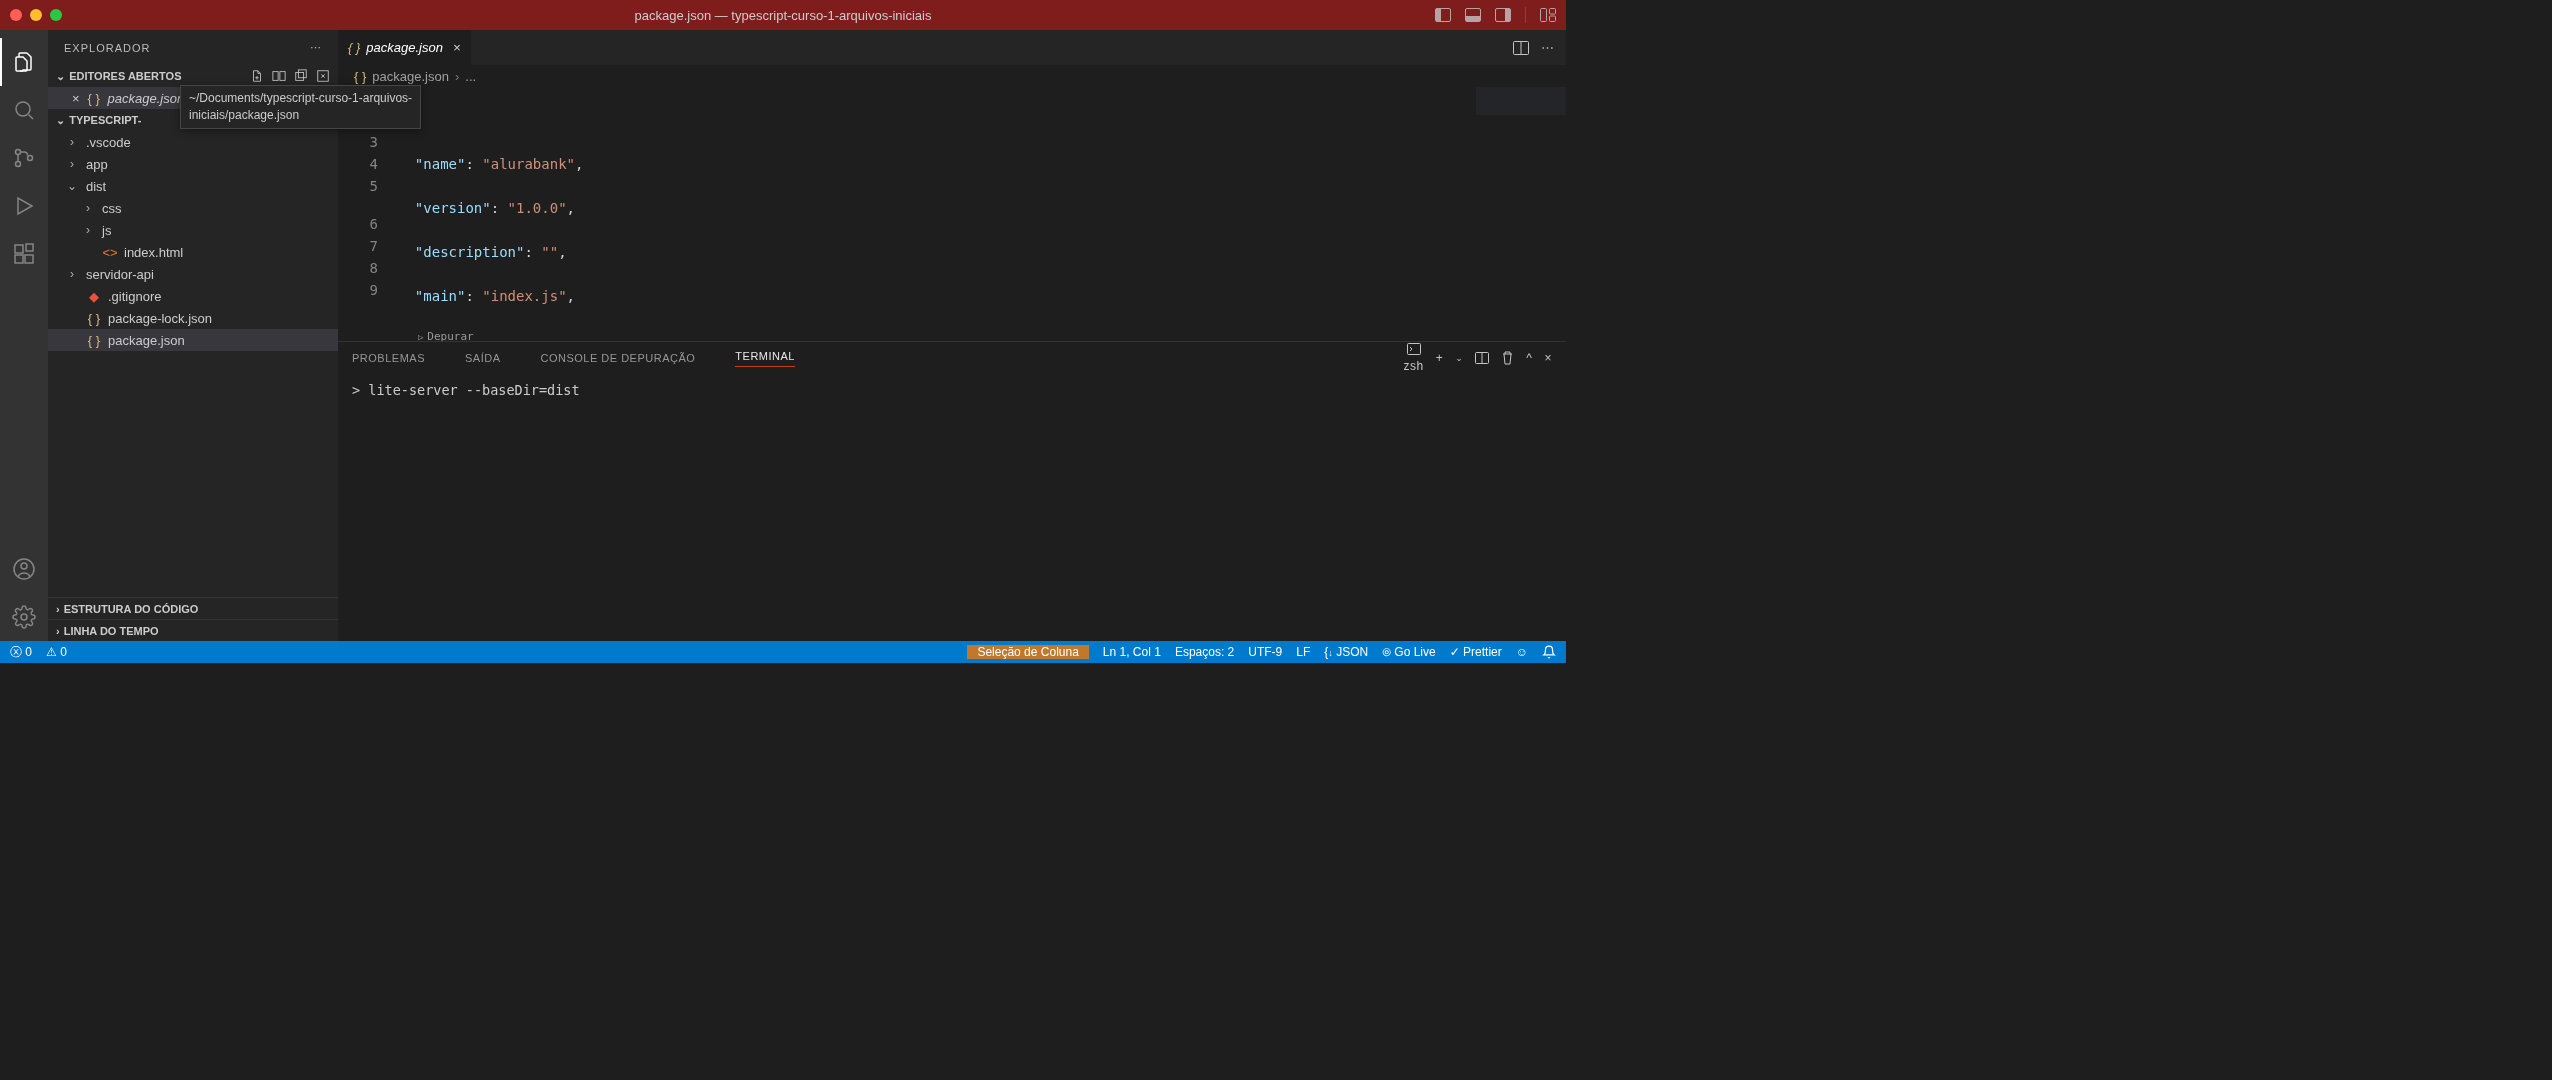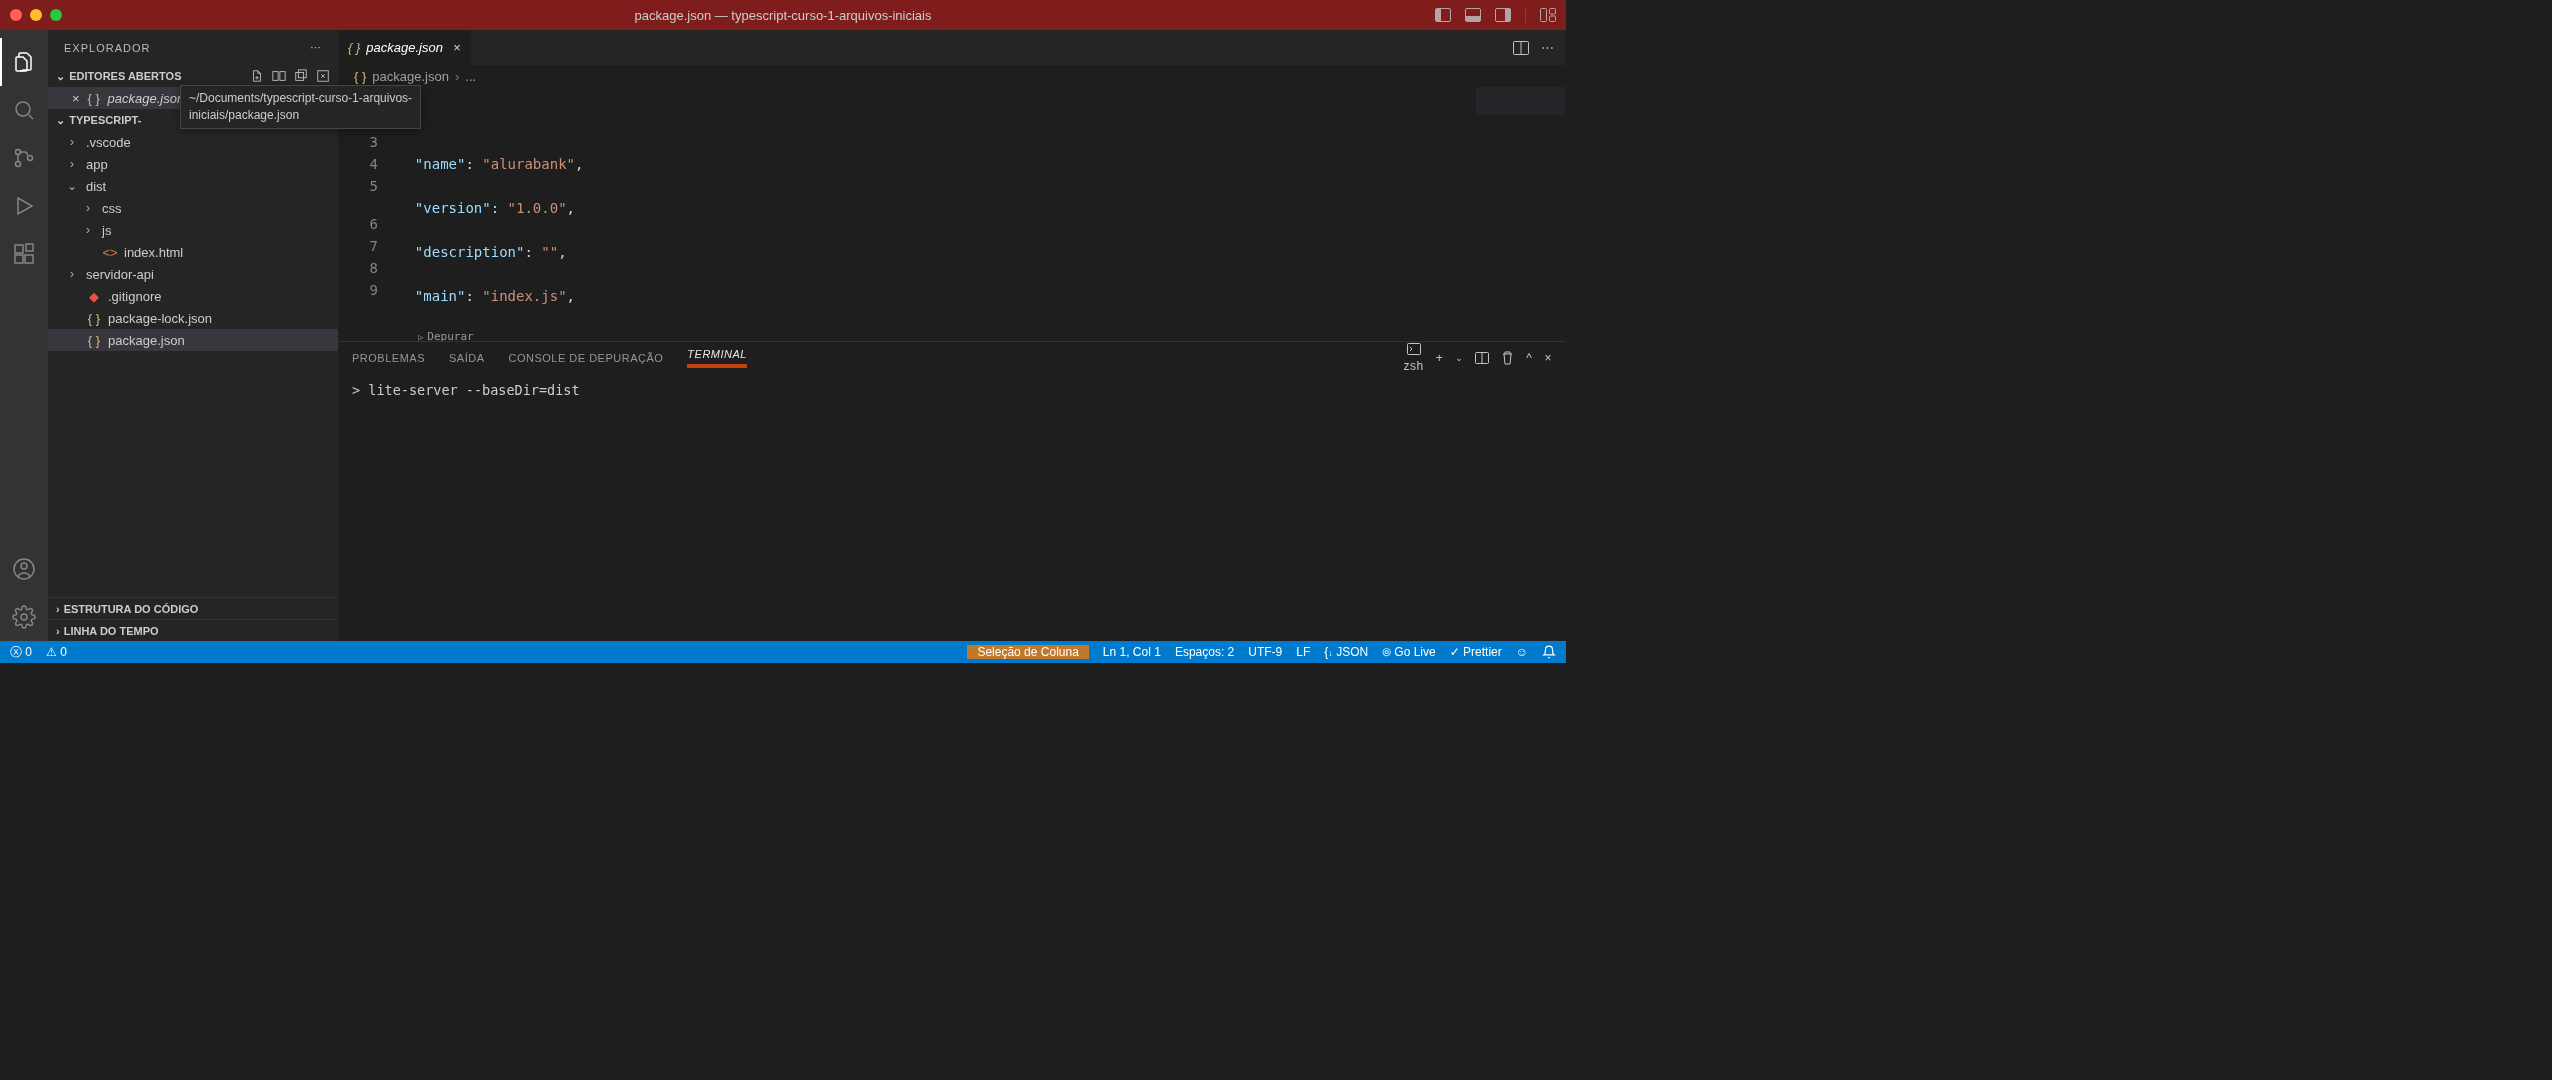--- a/index.html
+++ b/index.html
@@ -132,22 +132,22 @@
 .code { flex: 1; white-space: pre; color: #d4d4d4; }
 .tok-punc { color: #d4d4d4; }
 .tok-key { color: #9cdcfe; }
 .tok-str { color: #ce9178; }
 .codelens { color: #999999; font-size: 11px; line-height: 16px; padding-left: 0; }
 .codelens-tri { font-size: 9px; margin-right: 4px; }
 
 .minimap { position: absolute; top: 0; right: 0; width: 90px; height: 100%; opacity: 0.35; background: linear-gradient(to bottom, rgba(60,70,90,0.5) 0 28px, transparent 28px); }
 
 .panel { height: 300px; background: #1e1e1e; border-top: 1px solid #333; display: flex; flex-direction: column; }
-.panel-tabs { height: 32px; display: flex; align-items: center; gap: 24px; padding: 0 14px; color: #969696; font-size: 11px; letter-spacing: 0.5px; }
-.panel-tab.active { color: #e7e7e7; border-bottom: 4px solid #c2410c; padding-bottom: 4px; font-style: italic; }
+.panel-tabs { height: 32px; display: flex; align-items: center; gap: 40px; padding: 0 14px; color: #969696; font-size: 11px; letter-spacing: 0.5px; }
+.panel-tab.active { color: #e7e7e7; border-bottom: 1px solid #c2410c; padding-bottom: 4px; }
 .panel-tabs .right { margin-left: auto; display: flex; gap: 12px; align-items: center; color: #c5c5c5; font-size: 12px; }
 .shell-label { display: flex; align-items: center; gap: 4px; flex-direction: column; }
 
 .terminal { flex: 1; padding: 6px 14px; font-family: Menlo, Consolas, monospace; font-size: 13.5px; line-height: 1.55; color: #cccccc; white-space: pre-wrap; }
 .cursor-block { display: inline-block; width: 8px; height: 16px; background: #cccccc; vertical-align: text-bottom; }
 
 .statusbar { height: 22px; background: #007acc; color: #fff; display: flex; align-items: center; font-size: 12px; }
 .statusbar .left, .statusbar .right { display: flex; align-items: center; gap: 14px; padding: 0 10px; }
 .statusbar .right { margin-left: auto; }
 .statusbar .sel-col { background: #c2782b; padding: 0 10px; height: 100%; display: flex; align-items: center; }

